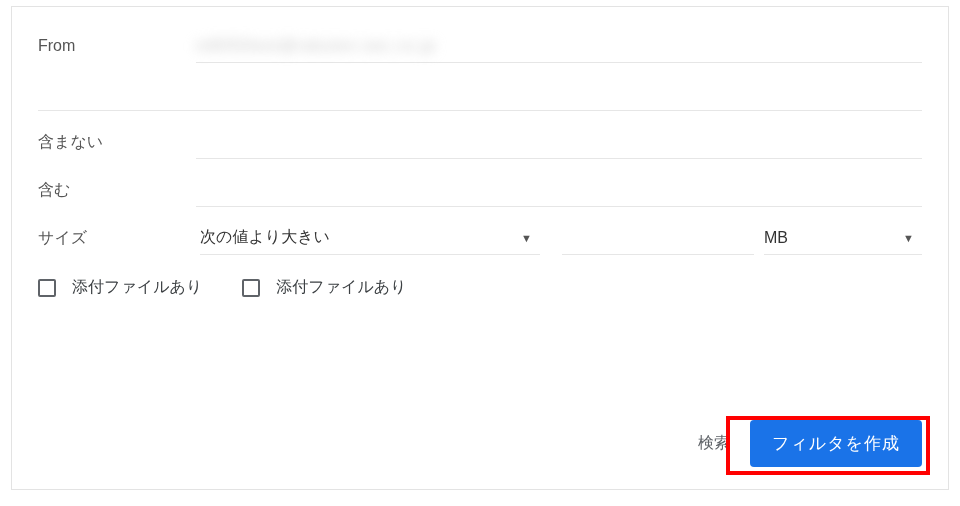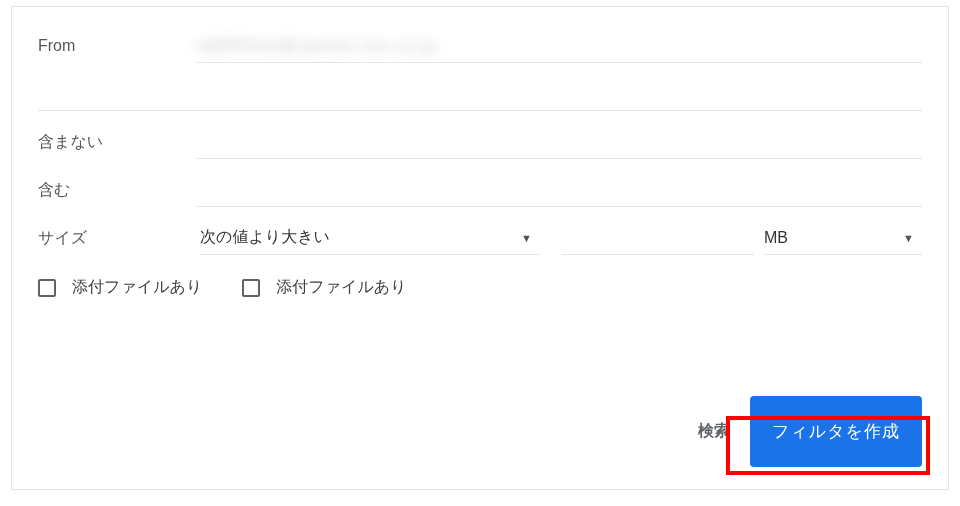--- a/index.html
+++ b/index.html
@@ -121,29 +121,28 @@
     bottom: 22px;
     right: 26px;
     display: flex;
     align-items: center;
   }
   .search-link {
     font-size: 16px;
     color: #5f6368;
     margin-right: 20px;
     cursor: pointer;
-    font-weight: bold;
   }
   .create-filter-btn {
     background: #1a73e8;
     color: #fff;
     border: none;
     font-size: 17px;
     font-weight: 500;
-    padding: 24px 22px;
+    padding: 12px 22px;
     border-radius: 4px;
     cursor: pointer;
     letter-spacing: 1px;
   }
   .highlight-box {
     position: absolute;
     border: 4px solid #ff0000;
     bottom: 14px;
     right: 18px;
     width: 204px;

